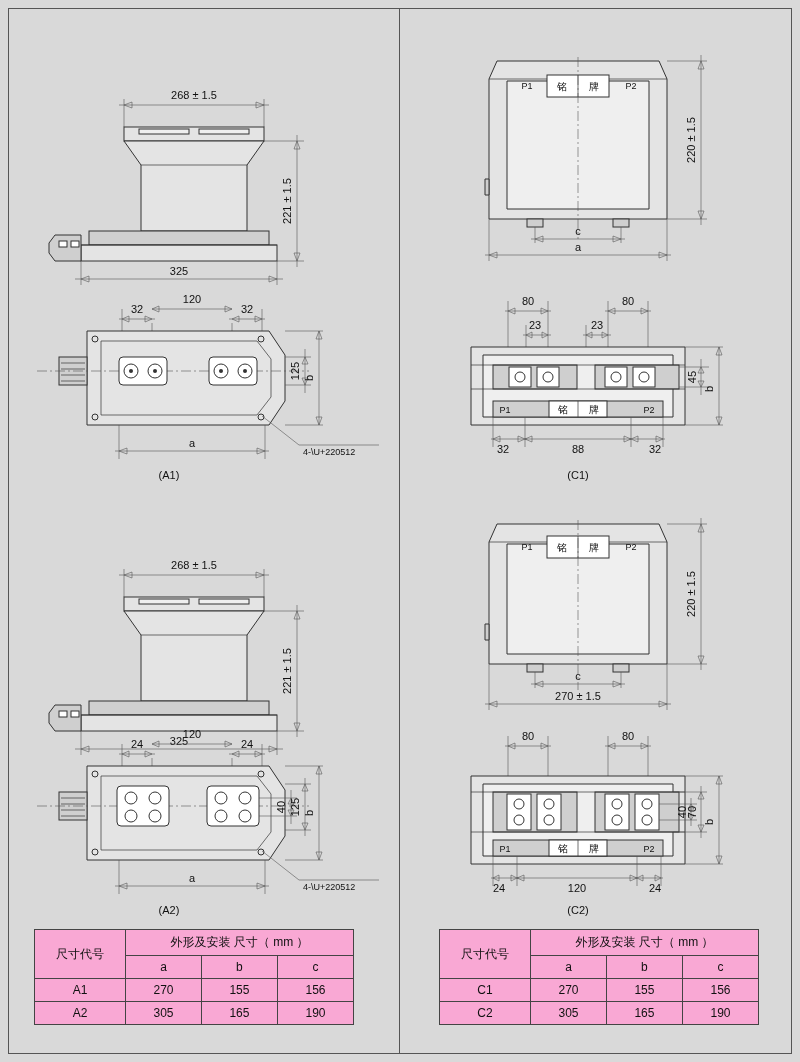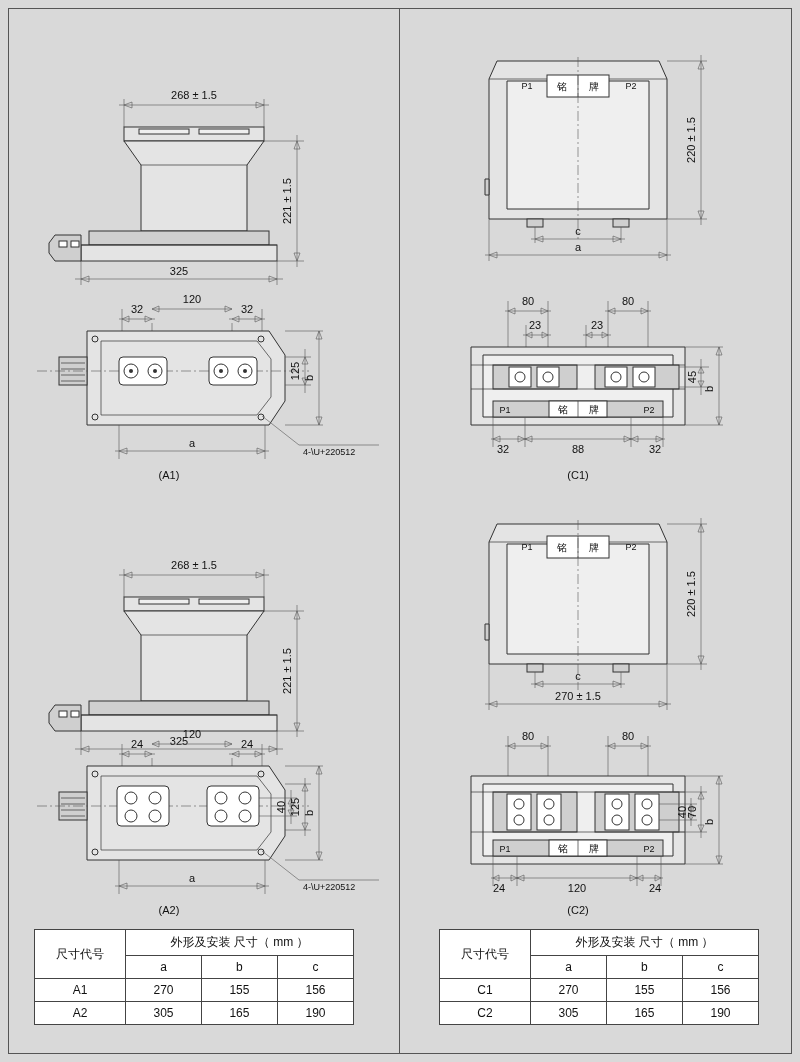--- a/index.html
+++ b/index.html
@@ -28,21 +28,21 @@
   .ln{fill:none;stroke:#333;stroke-width:1;}
   .lnt{fill:none;stroke:#333;stroke-width:0.7;}
   .ext{fill:none;stroke:#555;stroke-width:0.6;}
   .ctr{fill:none;stroke:#555;stroke-width:0.6;stroke-dasharray:10 3 2 3;}
   .body-f{fill:#e4e4e4;stroke:#333;stroke-width:1;}
   .body-d{fill:#cfcfcf;stroke:#333;stroke-width:1;}
   .body-l{fill:#efefef;stroke:#333;stroke-width:1;}
   .white{fill:#fff;stroke:#333;stroke-width:1;}
   
   .tbl{
-    position:absolute;border-collapse:collapse;background:#ffffff;
+    position:absolute;border-collapse:collapse;background:#f9a8d4;
     font-size:12px;color:#111;
   }
   .tbl td,.tbl th{
     border:1px solid #444;text-align:center;padding:4px 2px;font-weight:normal;
   }
   .tbl .hd{font-size:12px;}
 </style>
 </head>
 <body>
 

